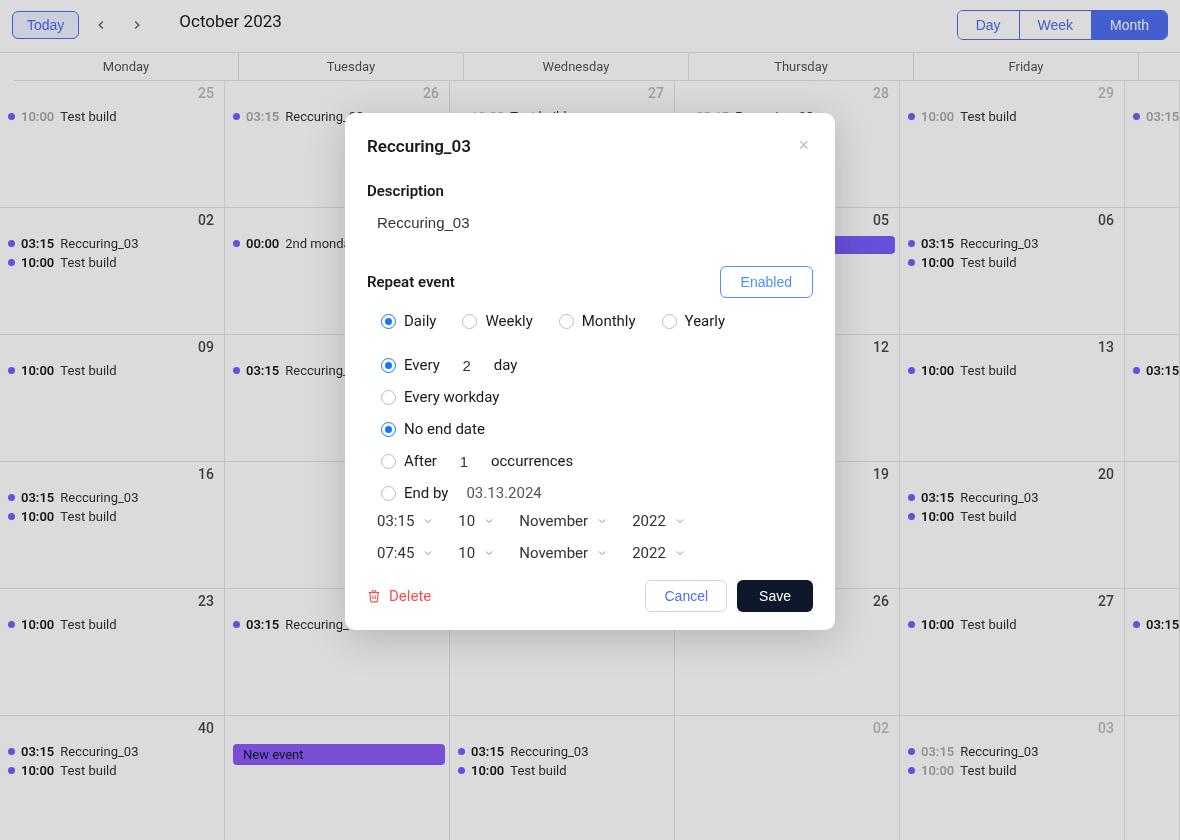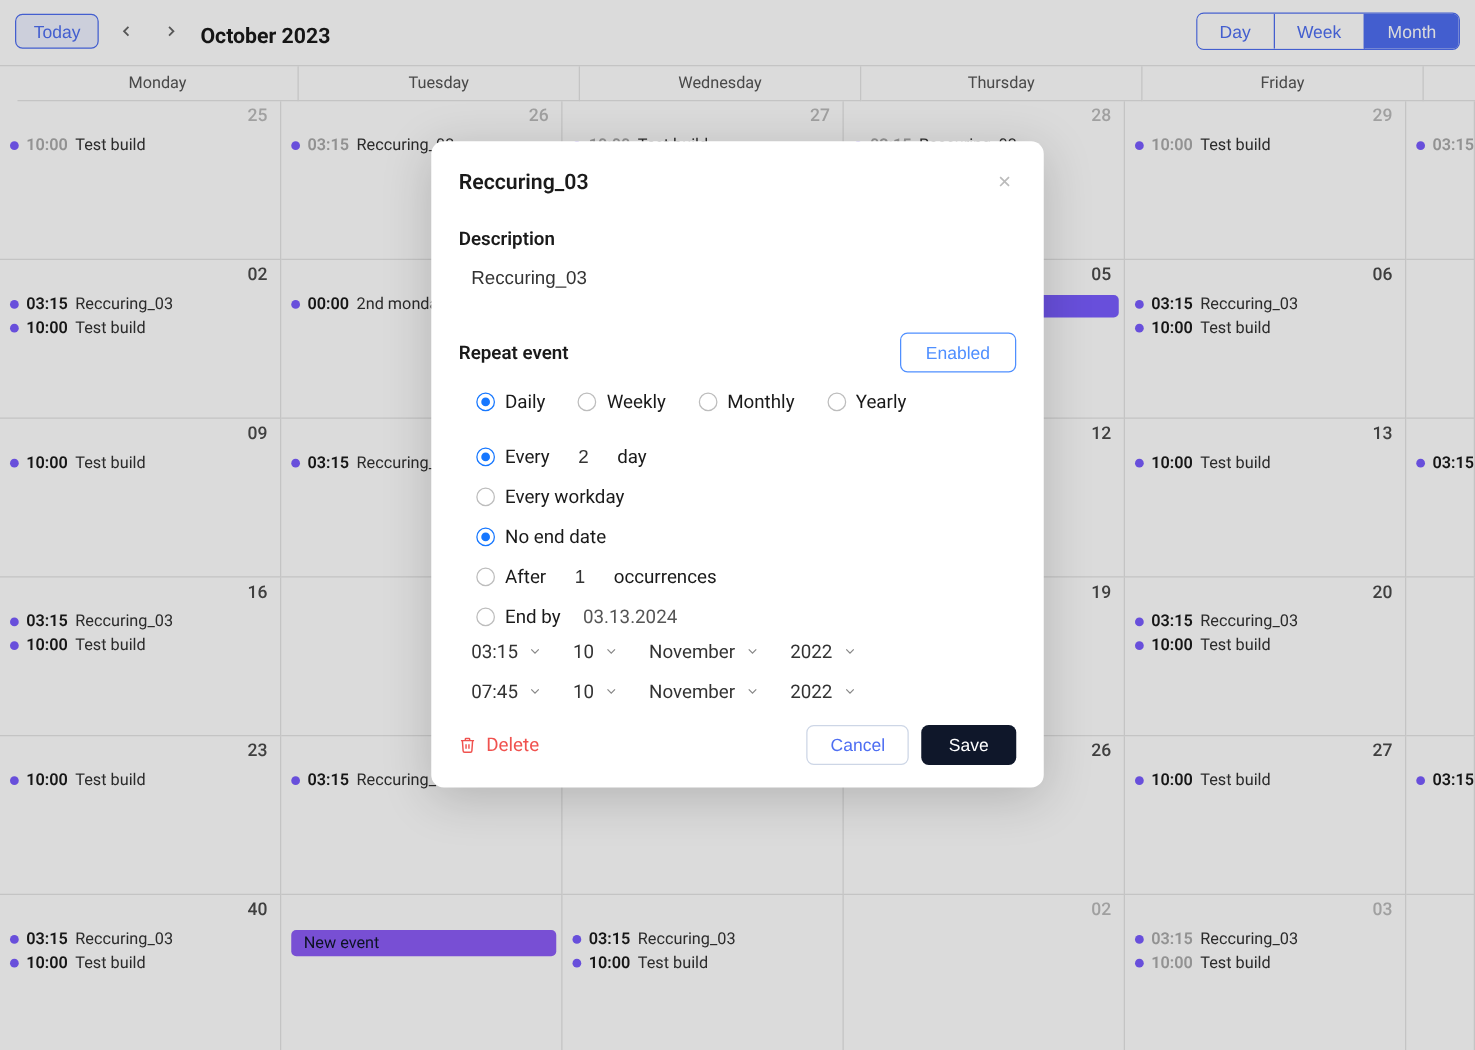--- a/index.html
+++ b/index.html
@@ -2,24 +2,24 @@
 <html><head>
 <meta charset="utf-8">
 <style>
   * { box-sizing: border-box; margin: 0; padding: 0; }
   html, body { width: 1180px; height: 840px; font-family: -apple-system, BlinkMacSystemFont, "Segoe UI", Roboto, sans-serif; background: #fff; color: #1a1a1a; overflow: hidden; }
   .app { position: relative; width: 100%; height: 100%; }
   .overlay { position: absolute; inset: 0; background: rgba(0,0,0,0.14); z-index: 5; }
 
   
   .topbar { display: flex; align-items: center; justify-content: space-between; padding: 10px 12px 12px 12px; }
-  .topbar-left { display: flex; align-items: flex-end; gap: 8px; }
+  .topbar-left { display: flex; align-items: flex-start; gap: 8px; }
   .today-btn { border: 1px solid #4e6ef2; color: #4e6ef2; background: #eef2ff; border-radius: 6px; padding: 5px 14px; font-size: 14px; cursor: pointer; }
   .nav-btn { width: 28px; height: 28px; display: flex; align-items: center; justify-content: center; background: transparent; border: none; cursor: pointer; color: #666; border-radius: 4px; }
-  .month-label { font-size: 17px; font-weight: 700; margin-left: 1px; }
+  .month-label { font-size: 17px; font-weight: 400; margin-left: 20px; }
   .view-seg { display: flex; border: 1px solid #4e6ef2; border-radius: 6px; overflow: hidden; }
   .view-seg button { background: #fff; border: none; padding: 6px 18px; font-size: 14px; color: #4e6ef2; cursor: pointer; }
   .view-seg button + button { border-left: 1px solid #4e6ef2; }
   .view-seg button.active { background: #4e6ef2; color: #fff; }
 
   
   .cal { border-top: 1px solid #e5e5e5; }
   .dayhead { display: grid; grid-template-columns: repeat(5, 225px) 55px; padding-left: 14px; }
   .dayhead .dh { text-align: center; font-size: 13px; color: #555; padding: 6px 0; border-right: 1px solid #e5e5e5; border-bottom: 1px solid #e5e5e5; }
   .weeks { }

